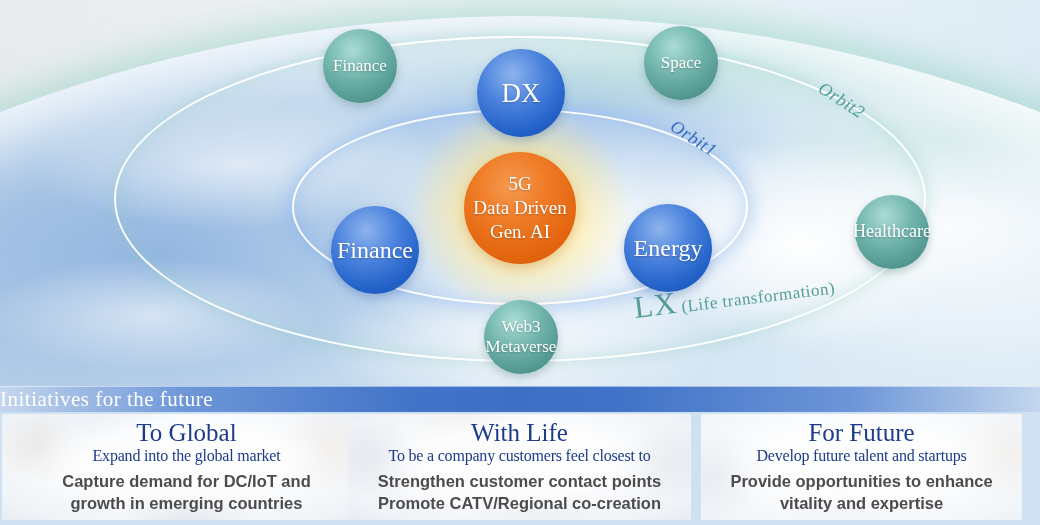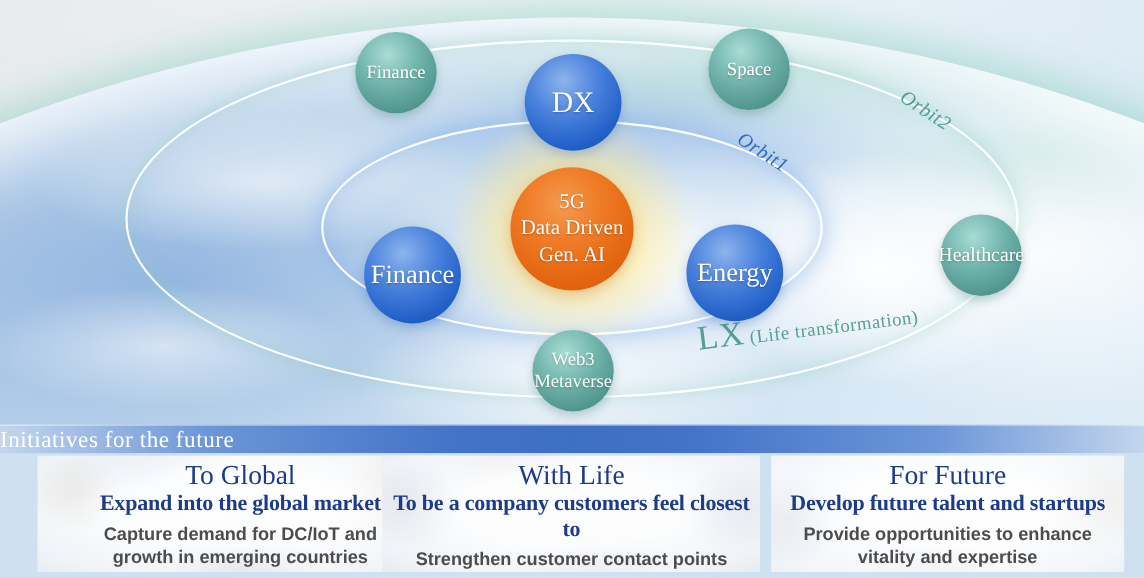--- a/index.html
+++ b/index.html
@@ -75,42 +75,42 @@
     background:linear-gradient(90deg,#c3d6ed 0%,#6d96d8 18%,#4273c8 40%,#3d6fc4 50%,#4273c8 60%,#6d96d8 82%,#c3d6ed 100%);
     border-top:1px solid rgba(255,255,255,0.5); }
   .banner-title{ display:block; text-align:left; color:#fff; font-size:21px; line-height:25px; letter-spacing:0.5px; }
 
   
   .initiatives{ position:absolute; left:0; top:412px; width:1040px; height:113px; z-index:10; background:#cfe0f0; }
   .card{ position:absolute; top:2px; height:106px; text-align:center; padding-top:5px; overflow:hidden; }
   .card::before{ content:""; position:absolute; inset:0; z-index:0;
     background:radial-gradient(ellipse 72% 85% at 50% 45%, rgba(255,255,255,0.94) 38%, rgba(255,255,255,0.55) 80%, rgba(255,255,255,0.2) 100%); }
   .card > *{ position:relative; z-index:1; }
-  .card-1{ left:34px; width:369px;
+  .card-1{ left:2px; width:369px;
     background:
       radial-gradient(ellipse 60px 50px at 10% 32%, rgba(148,128,108,0.55) 0%, rgba(148,128,108,0) 70%),
       radial-gradient(ellipse 80px 60px at 88% 35%, rgba(175,142,115,0.5) 0%, rgba(175,142,115,0) 70%),
       radial-gradient(ellipse 95px 55px at 50% 88%, rgba(88,108,140,0.5) 0%, rgba(88,108,140,0) 70%),
       radial-gradient(ellipse 120px 60px at 28% 15%, rgba(138,168,200,0.5) 0%, rgba(138,168,200,0) 70%),
       #dde6ef; }
   .card-2{ left:348px; width:343px;
     background:
       radial-gradient(ellipse 70px 55px at 8% 42%, rgba(108,128,155,0.55) 0%, rgba(108,128,155,0) 70%),
       radial-gradient(ellipse 75px 55px at 92% 45%, rgba(118,135,162,0.5) 0%, rgba(118,135,162,0) 70%),
       radial-gradient(ellipse 100px 60px at 55% 82%, rgba(128,148,175,0.45) 0%, rgba(128,148,175,0) 70%),
       radial-gradient(ellipse 90px 50px at 35% 12%, rgba(150,140,125,0.4) 0%, rgba(150,140,125,0) 70%),
       #dce4ee; }
   .card-3{ left:701px; width:321px;
     background:
       radial-gradient(ellipse 70px 60px at 6% 55%, rgba(145,158,180,0.55) 0%, rgba(145,158,180,0) 70%),
       radial-gradient(ellipse 85px 60px at 94% 40%, rgba(198,178,158,0.5) 0%, rgba(198,178,158,0) 70%),
       radial-gradient(ellipse 95px 60px at 45% 80%, rgba(168,183,205,0.45) 0%, rgba(168,183,205,0) 70%),
       #e4ecf4; }
   .card-title{ font-size:25px; color:#1c3b8a; line-height:1.12; }
-  .card-subtitle{ font-size:20px; font-weight:bold; color:#1c3b8a; line-height:1.15; letter-spacing:-0.2px; }
+  .card-subtitle{ font-size:16px; font-weight:normal; color:#1c3b8a; line-height:1.15; letter-spacing:-0.2px; }
   .card-desc{ margin-top:6px; font-family:"Liberation Sans","DejaVu Sans",sans-serif; font-weight:bold;
     font-size:16.5px; color:#4c4c4c; line-height:1.3; white-space:pre-line; }
 </style>
 </head>
 <body>
 
 <div class="stage">
 
   <div class="sky"></div>
   <div class="earth"></div>

